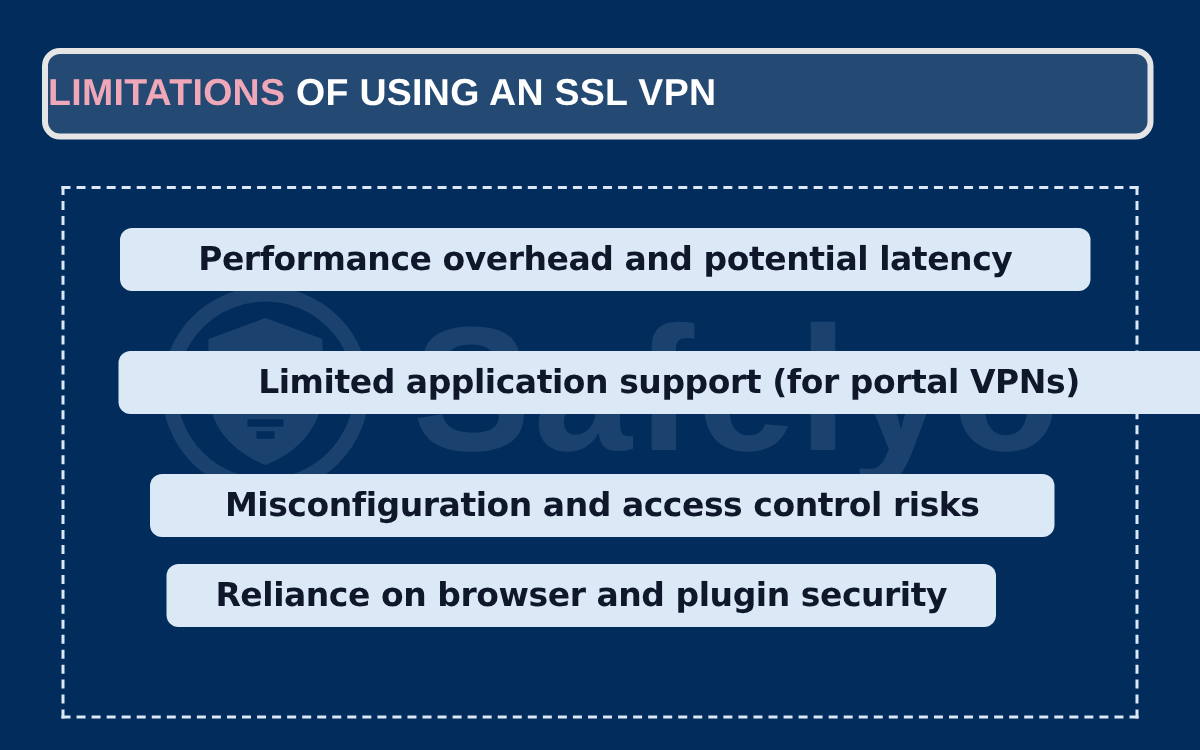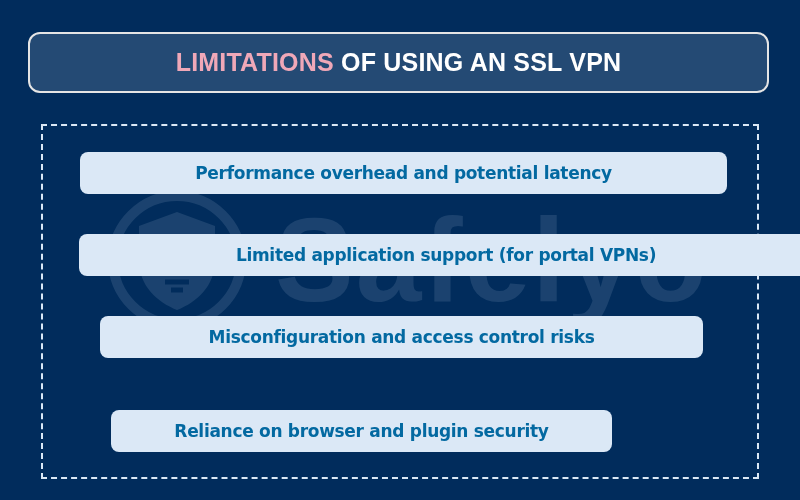--- a/index.html
+++ b/index.html
@@ -5,23 +5,23 @@
     html, body { margin: 0; padding: 0; }
     body {
       width: 800px; height: 500px; overflow: hidden;
       background: #012c5c;
       font-family: "DejaVu Sans", "Liberation Sans", sans-serif;
       position: relative;
     }
     .title-box {
       position: absolute; left: 28px; top: 32px; width: 741px; height: 61px;
       box-sizing: border-box;
-      border: 2px solid #e5e5e5; border-radius: 12px;
+      border: 4px solid #e5e5e5; border-radius: 12px;
       background: #244a74;
-      display: flex; align-items: center; justify-content: center;
+      display: flex; align-items: center; 
     }
     .title-text {
       font-family: "Liberation Sans", sans-serif;
       font-weight: 700; font-size: 25px; letter-spacing: 0.2px;
       color: #ffffff; white-space: nowrap;
     }
     .title-accent { color: #f0a8b8; }
     .dash-box {
       position: absolute; left: 41px; top: 124px; width: 718px; height: 355px;
       box-sizing: border-box;
@@ -37,26 +37,26 @@
       font-size: 118px; line-height: 140px; color: #c7d8ec; letter-spacing: 2px;
     }
     .pill {
       position: absolute; height: 42px; box-sizing: border-box;
       background: #dbe8f6; border-radius: 8px;
       display: flex; align-items: center; justify-content: center;
       padding: 0 10px;
     }
     .pill-text {
       font-family: "DejaVu Sans", sans-serif; font-weight: 700;
-      font-size: 17px; color: #0369a1; white-space: nowrap; letter-spacing: -0.3px;
+      font-size: 22px; color: #0f172a; white-space: nowrap; letter-spacing: -0.3px;
     }
     #p1 { left: 80px; top: 152px; width: 647px; }
     #p2 { left: 79px; top: 234px; width: 734px; }
     #p3 { left: 100px; top: 316px; width: 603px; }
-    #p4 { left: 111px; top: 410px; width: 501px; }
+    #p4 { left: 111px; top: 376px; width: 553px; }
   </style>
 </head>
 <body>
 
 <div class="title-box">
   <div class="title-text">
     <span class="title-accent">LIMITATIONS</span><span> OF USING AN SSL VPN</span>
   </div>
 </div>
 

